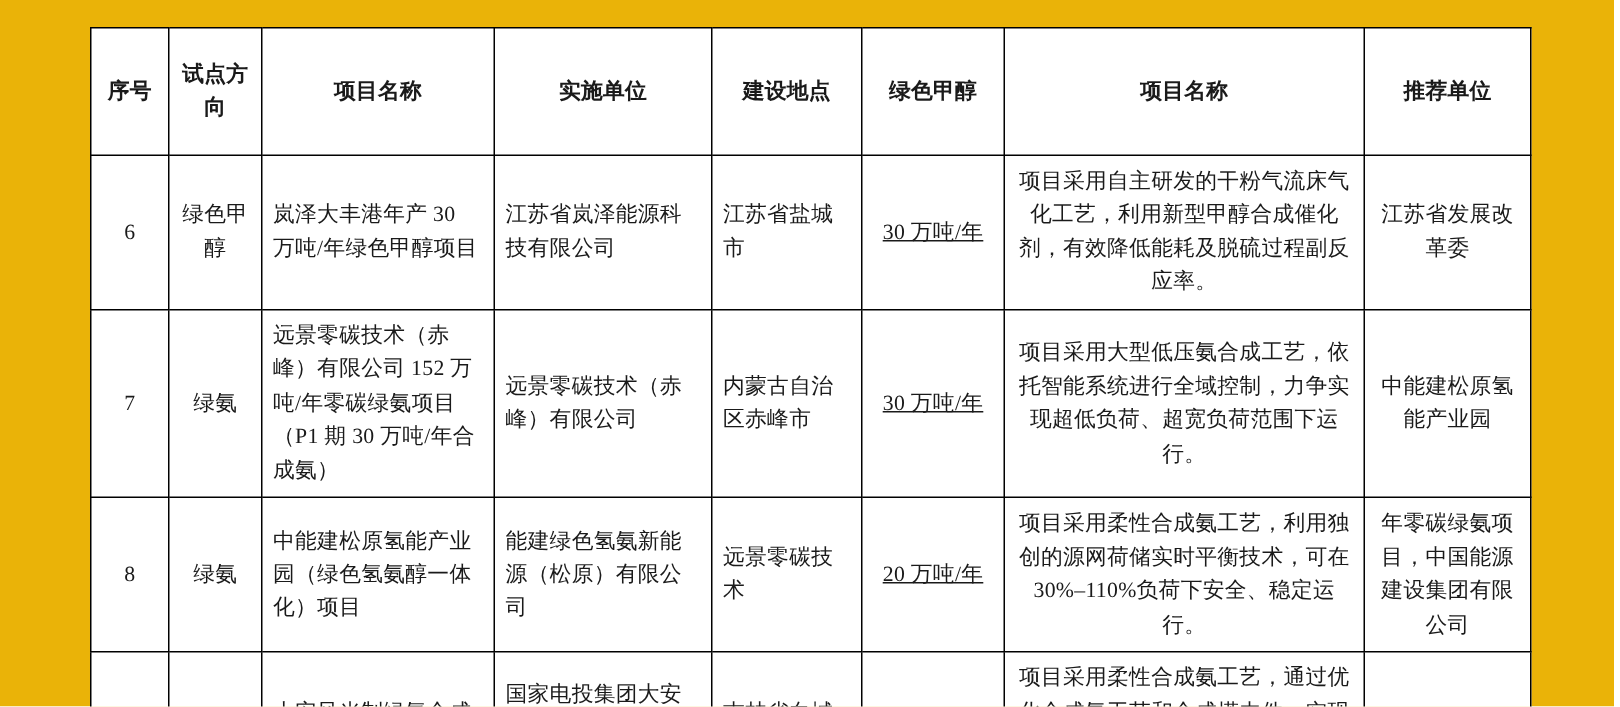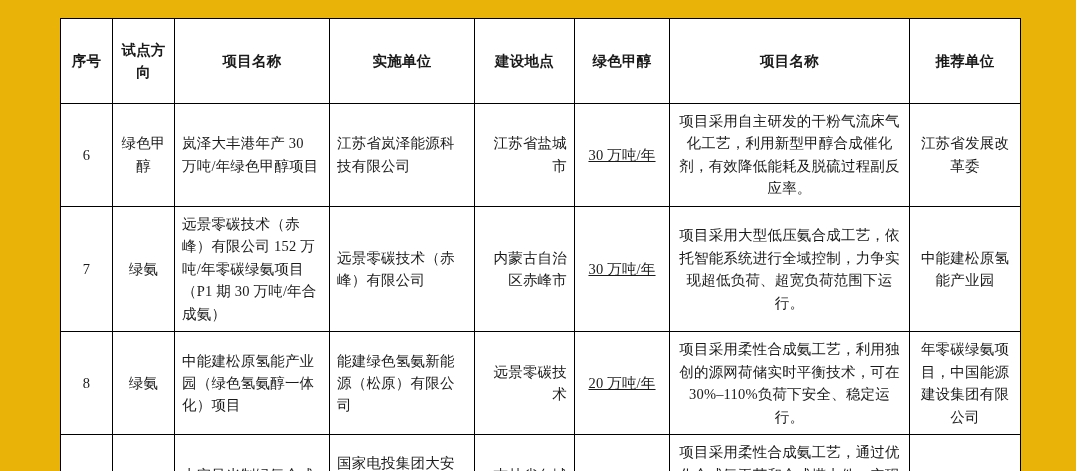--- a/index.html
+++ b/index.html
@@ -50,21 +50,21 @@
   col.c-unit    { width: 145px; }
   col.c-place   { width: 100px; }
   col.c-scale   { width: 95px; }
   col.c-tech    { width: 240px; }
   col.c-rec     { width: 111px; }
 
   td.no      { text-align: center; }
   td.dir     { text-align: center; font-family: Liberation Serif, serif; }
   td.proj    { text-align: left; }
   td.unit    { text-align: left; }
-  td.place   { text-align: right; }
+  td.place   { text-align: left; }
   td.scale   { text-align: center; text-decoration: underline; }
   td.tech    { text-align: center; }
   td.rec     { text-align: center; }
 
   tbody tr.r1 td { height: 76px; }
   tbody tr.r2 td { height: 102px; }
   tbody tr.r3 td { height: 90px; }
   tbody tr.r4 td { height: 88px; }
   .nowrapnum { white-space: nowrap; }
 </style>

